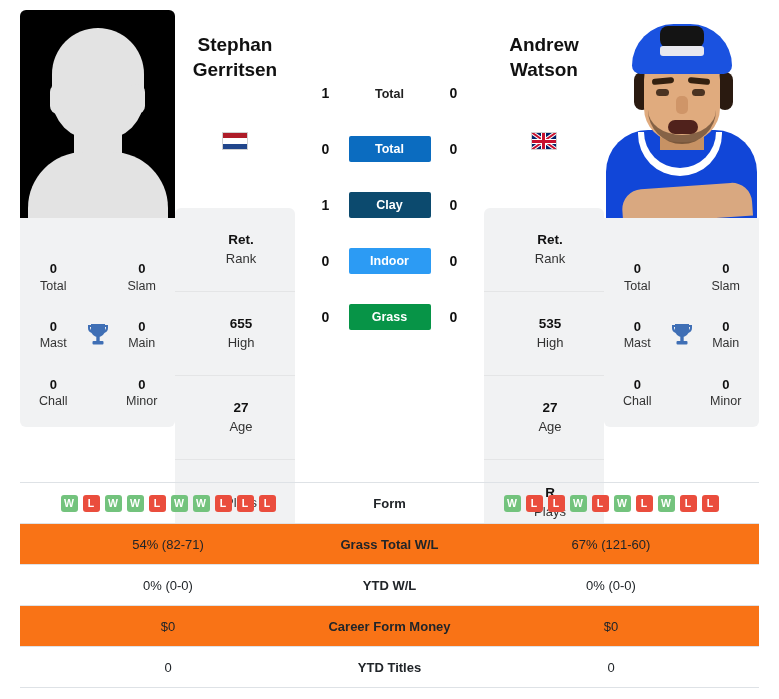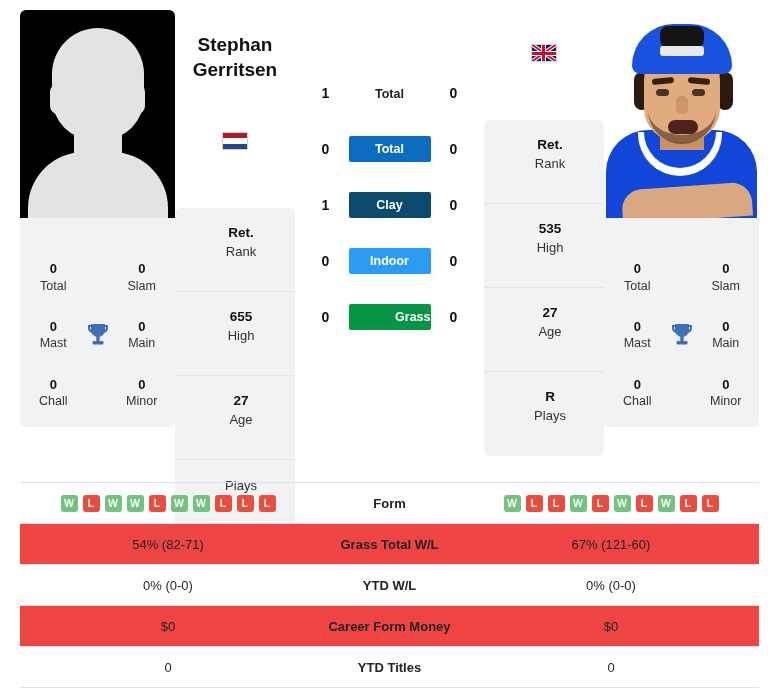--- a/index.html
+++ b/index.html
@@ -193,21 +193,21 @@
     width: 120px;
     background: #f1f2f3;
     border-radius: 6px;
     overflow: hidden;
   }
   .info-cell {
     text-align: center;
     padding: 16px 4px 16px 16px;
     border-bottom: 1px solid #e4e5e6;
     height: 84px;
-    display: flex; flex-direction: column; justify-content: flex-start;
+    display: flex; flex-direction: column; justify-content: center;
   }
   .info-cell:last-child { border-bottom: none; }
   .info-cell .val { font-size: 13.5px; font-weight: bold; color: #111; line-height: 1.4; min-height: 1px; }
   .info-cell .lbl { font-size: 13px; color: #333; line-height: 1.4; }
 
   
   .surface-col {
     flex: 1 1 auto;
     display: flex;
     flex-direction: column;
@@ -241,21 +241,21 @@
   
   .stats-table {
     position: absolute;
     left: 20px;
     top: 482px;
     width: 739px;
     border-collapse: collapse;
     border-top: 1px solid #dee2e6;
   }
   .stats-table tr { border-bottom: 1px solid #dee2e6; }
-  .stats-table tr.striped { background: #ef4444; }
+  .stats-table tr.striped { background: #f97316; }
   .stats-table td {
     padding: 0;
     height: 41px;
     vertical-align: middle;
     font-size: 13px;
     color: #212529;
     text-align: center;
   }
   .col-side { width: 296px; }
   .col-label { width: 147px; font-weight: bold; font-size: 13px; }
@@ -392,28 +392,32 @@
         <div class="sc-left">0</div>
         <div class="sc-mid">
           <span class="badge" style="background: rgb(44, 155, 244);">Indoor</span>
         </div>
         <div class="sc-right">0</div>
       </div>
 
       <div class="surface-row">
         <div class="sc-left">0</div>
         <div class="sc-mid">
-          <span class="badge" style="background: rgb(7, 148, 71); text-align: right;">Grass</span>
+          <span class="badge" style="background: rgb(7, 148, 71);">Grass</span>
         </div>
         <div class="sc-right">0</div>
       </div>
 
     </div>
 
     <div class="player-info-col">
+      <div class="player-name">
+        <span>Andrew</span><br>
+        <span>Watson</span>
+      </div>
       <div class="flag flag-gb">
         <div class="d1"></div>
           <div class="d2"></div>
         <div class="dr1"></div>
           <div class="dr2"></div>
         <div class="cv"></div>
           <div class="ch"></div>
         <div class="cv2"></div>
           <div class="ch2"></div>
       </div>

